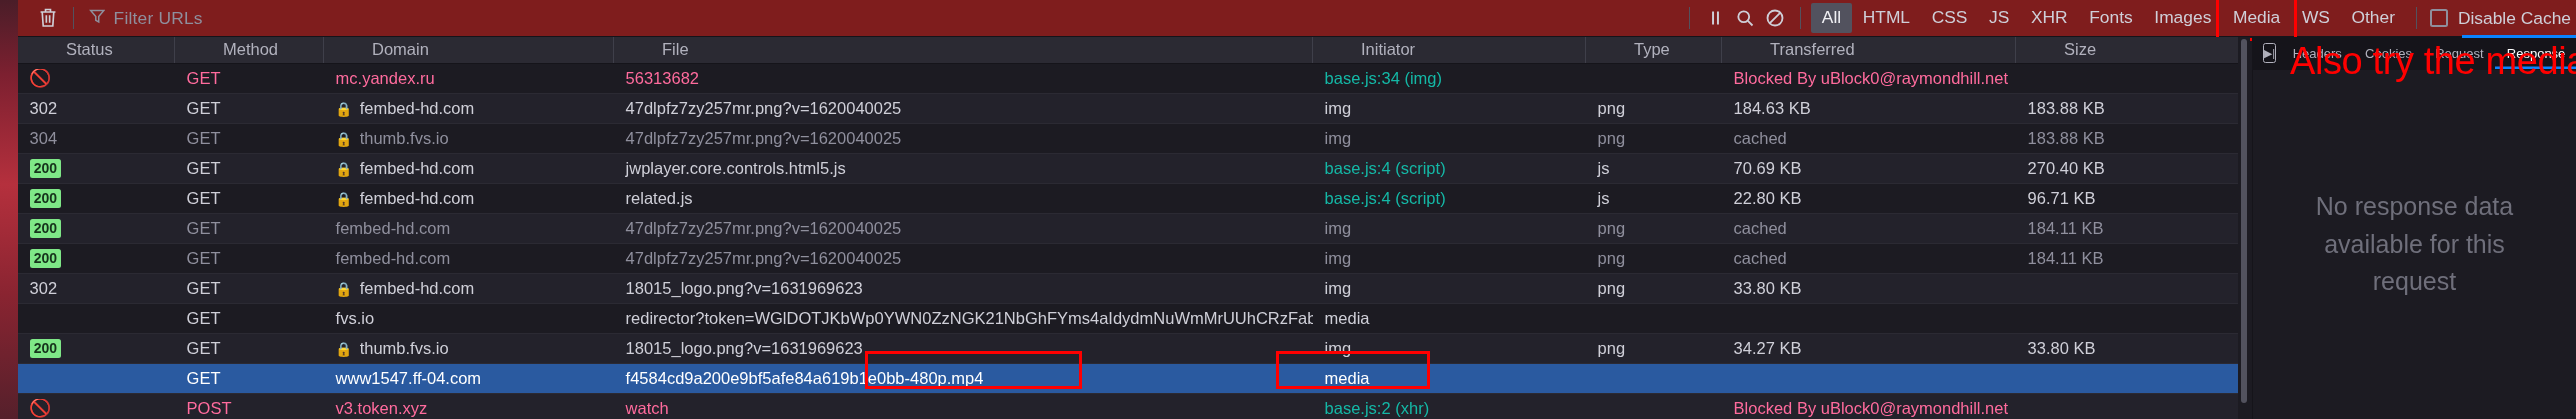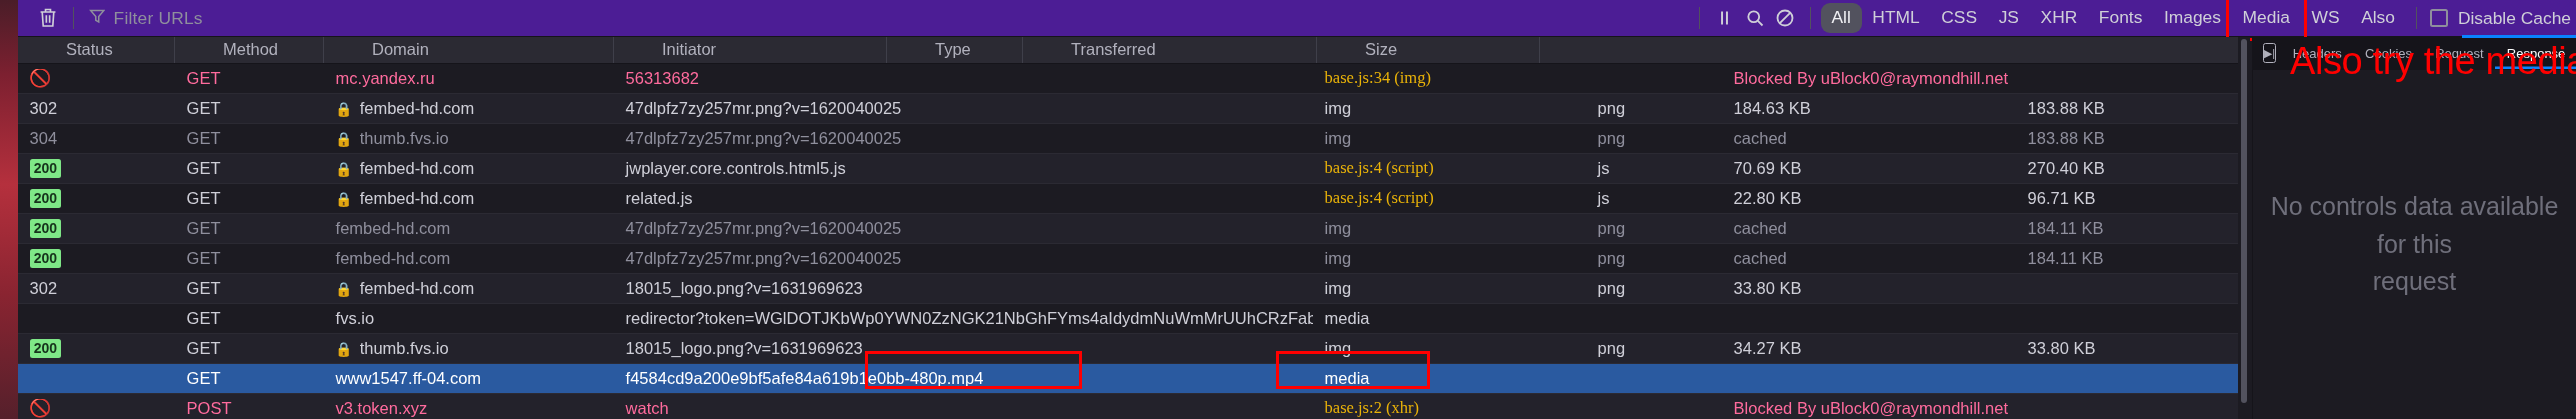--- a/index.html
+++ b/index.html
@@ -14,41 +14,41 @@
   
   .window-edge {
     position: absolute; left: 0; top: 0; width: 18px; height: 419px;
     background: linear-gradient(180deg,#4a1d28 0%, #7d2030 18%, #b5303d 44%, #8a2431 70%, #55202b 100%);
     z-index: 5;
   }
 
   
   .toolbar {
     position: absolute; left: 18px; top: 0; right: 0; height: 37px;
-    background: #4c1d95; border-bottom: 0.8px solid #15141a;
+    background: #7f1d1d; border-bottom: 0.8px solid #15141a;
     display: flex; align-items: center;
   }
   .tb-left { display: flex; align-items: center; height: 100%; padding-left: 15px; flex: 0 0 auto; }
   .tb-mid  { flex: 1 1 auto; height: 100%; display: flex; align-items: center; }
   .tb-right{ display: flex; align-items: center; height: 100%; padding-right: 5px; flex: 0 0 auto; }
 
   .icon-btn {
     width: 30px; height: 30px; display: flex; align-items: center; justify-content: center;
     border-radius: 3.3px; cursor: default;
   }
   .vsep { width: 0.8px; height: 21.5px; background: #52525e; margin: 0 10px; }
 
   .filter-urls {
     display: flex; align-items: center; gap: 8.3px;
     height: 100%; padding-left: 5px;
   }
   .filter-urls .ph { color: #8f8f9d; font-size: 17.4px; letter-spacing: 0.2px; }
 
   .pill {
-    color: #cfcfd8; font-size: 17.4px; padding: 4.1px 10.8px 5px; border-radius: 9px;
+    color: #cfcfd8; font-size: 17.4px; padding: 4.1px 10.8px 5px; border-radius: 2px;
     white-space: nowrap; cursor: default;
   }
   .pill.active { background: #52525e; color: #f0f0f4; }
   .pill.boxed  { position: relative; }
   .pill.boxed::after {
     content: ""; position: absolute; left: -5.8px; top: -7.4px; right: -5.8px; bottom: -8.3px;
     border: 3.3px solid #ff0000; pointer-events: none;
   }
   .persist-box {
     display: flex; align-items: center; gap: 10px; color: #cfcfd8; font-size: 17.4px;
@@ -84,21 +84,21 @@
   .row.selected { background: #2a5aa0; color: #ffffff; }
   .row.blocked { color: #ff6b9d; }
   .row.cached-dim { color: #8f8f9d; }
 
   .badge200 {
     display: inline-block; background: #7ee787; color: #16331c;
     font-size: 14px; font-weight: bold; padding: 0.8px 4.1px; border-radius: 2.5px; line-height: 1.25;
   }
   .blk-icon { color: #ff3b6b; font-size: 18px; line-height: 1; }
   .lock { color: #8f8f9d; font-size: 14px; margin-right: 6.6px; }
-  .init-link { color: #eab308; font-family: Liberation Serif, serif; }
+  .init-link { color: #14b8a6; }
 
   .redbox {
     position: absolute; border: 3.3px solid #ff0000; pointer-events: none; z-index: 40;
   }
 
   
   .vscroll {
     position: absolute; left: 2238px; top: 37px; width: 11.6px; height: 382px; background: #1c1b22;
   }
   .vscroll .thumb { position: absolute; left: 2.5px; top: 1.7px; width: 6.6px; height: 364px; background: #52525e; border-radius: 3.3px; }
@@ -181,35 +181,36 @@
 
       <div class="pill active">All</div>
       <div class="pill">HTML</div>
       <div class="pill">CSS</div>
       <div class="pill">JS</div>
       <div class="pill">XHR</div>
       <div class="pill">Fonts</div>
       <div class="pill">Images</div>
       <div class="pill boxed">Media</div>
       <div class="pill">WS</div>
-      <div class="pill">Also</div>
+      <div class="pill">Other</div>
 
       <div class="vsep"></div>
       <div class="persist-box">
         <span class="cbox"></span>
         <span>Disable Cache</span>
       </div>
     </div>
   </div>
 
   <div class="list">
     <div class="hdr-row">
       <div class="cell c-status">Status</div>
       <div class="cell c-method">Method</div>
       <div class="cell c-domain">Domain</div>
+      <div class="cell c-file">File</div>
       <div class="cell c-init">Initiator</div>
       <div class="cell c-type">Type</div>
       <div class="cell c-trans">Transferred</div>
       <div class="cell c-size">Size</div>
     </div>
     <div id="rows">
         <div class="row even blocked">
           <div class="cell c-status"><span class="blk-icon">🚫</span></div>
           <div class="cell c-method">GET</div>
           <div class="cell c-domain"><span>mc.yandex.ru</span></div>
@@ -340,21 +341,21 @@
 
   <div class="details">
     <div class="det-tabs">
       <div class="playicon">▶|</div>
       <div class="det-tab">Headers</div>
       <div class="det-tab">Cookies</div>
       <div class="det-tab">Request</div>
       <div class="det-tab active">Response</div>
     </div>
     <div class="det-body">
-      <div class="det-empty">No controls data available for this
+      <div class="det-empty">No response data available for this
 request</div>
     </div>
   </div>
 
   <div class="blue-tick"></div>
   <div class="overlay-note">Also try the media filter</div>
 </div>
 
 
 </body></html>

